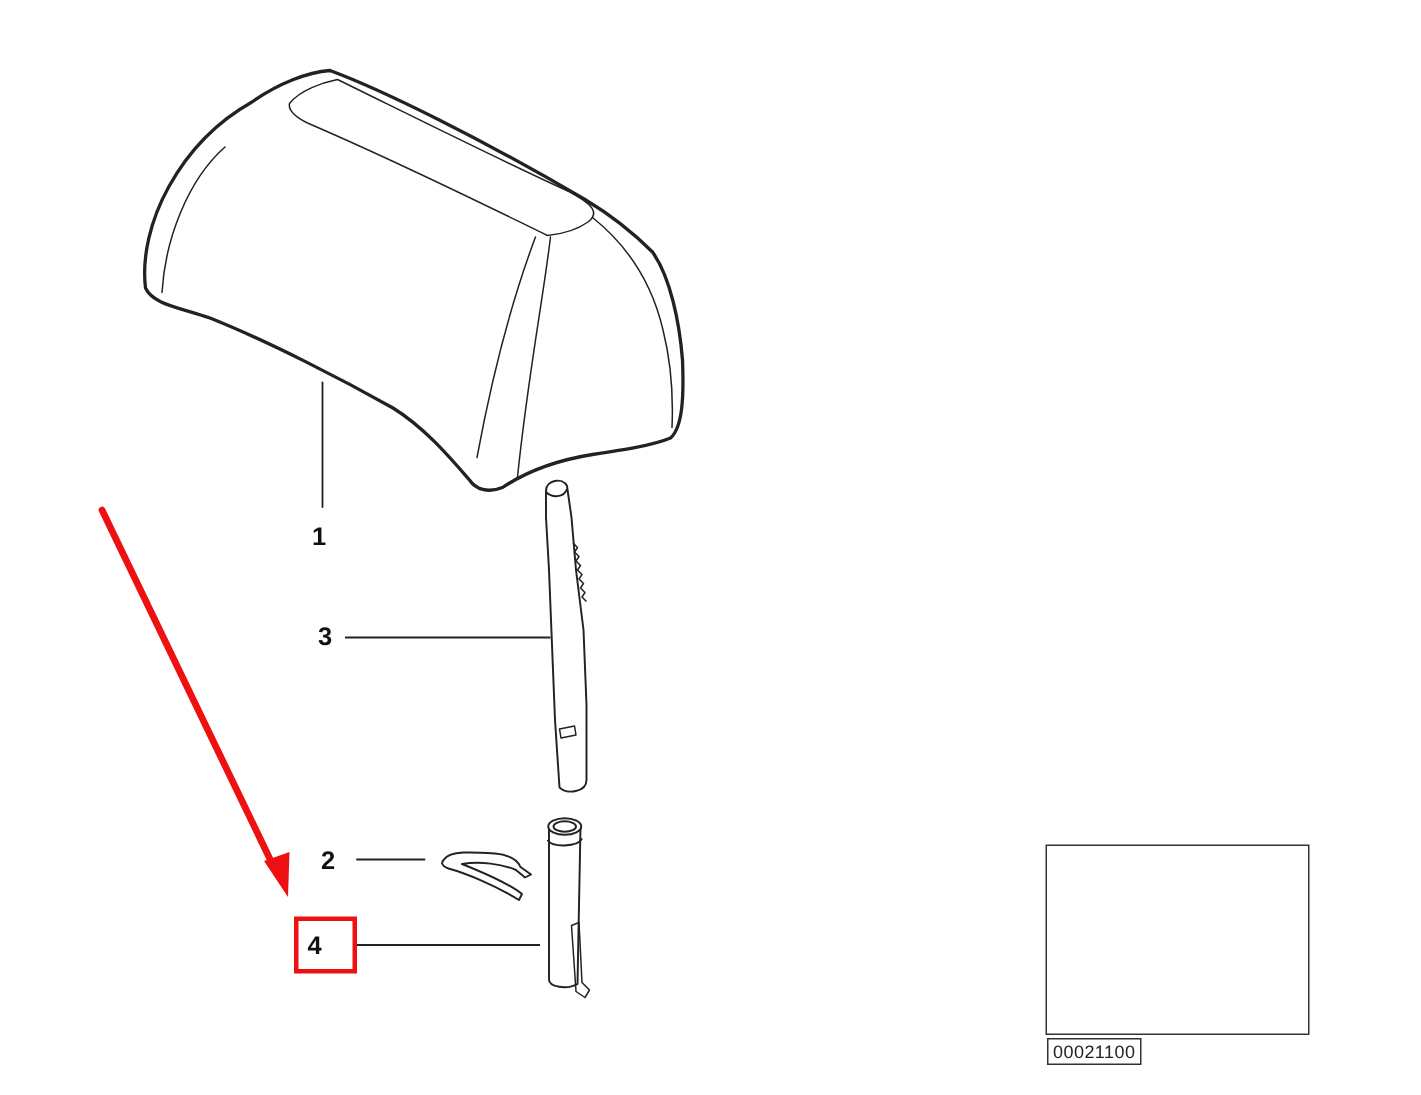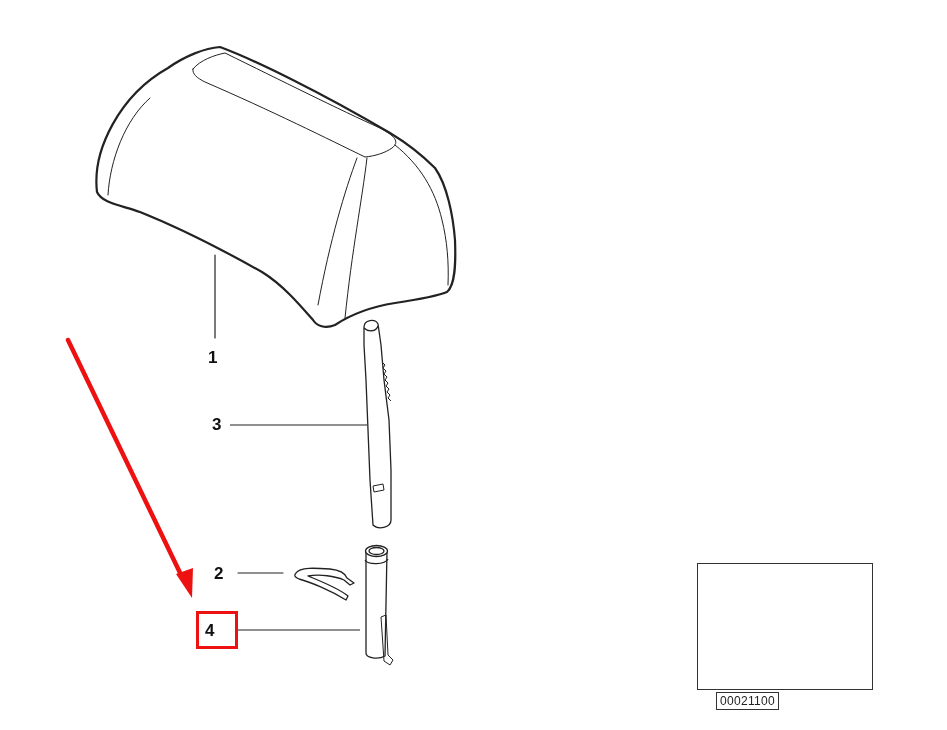--- a/index.html
+++ b/index.html
@@ -70,13 +70,13 @@
 </svg>
 
 <div class="callout-label" style="left:208px; top:349px;">1</div>
 <div class="callout-label" style="left:212px; top:416px;">3</div>
 <div class="callout-label" style="left:214px; top:565px;">2</div>
 <div class="callout-label" style="left:205px; top:622px;">4</div>
 
 <div class="highlight-box" style="left:196px; top:611px; width:42px; height:38px;"></div>
 
 <div class="thumb-frame" style="left:697px; top:563px; width:176px; height:127px;"></div>
-<div class="ref-code" style="left:716px; top:692px;">00021100</div>
+<div class="ref-code" style="left:698px; top:692px;">00021100</div>
 
 </body></html>

